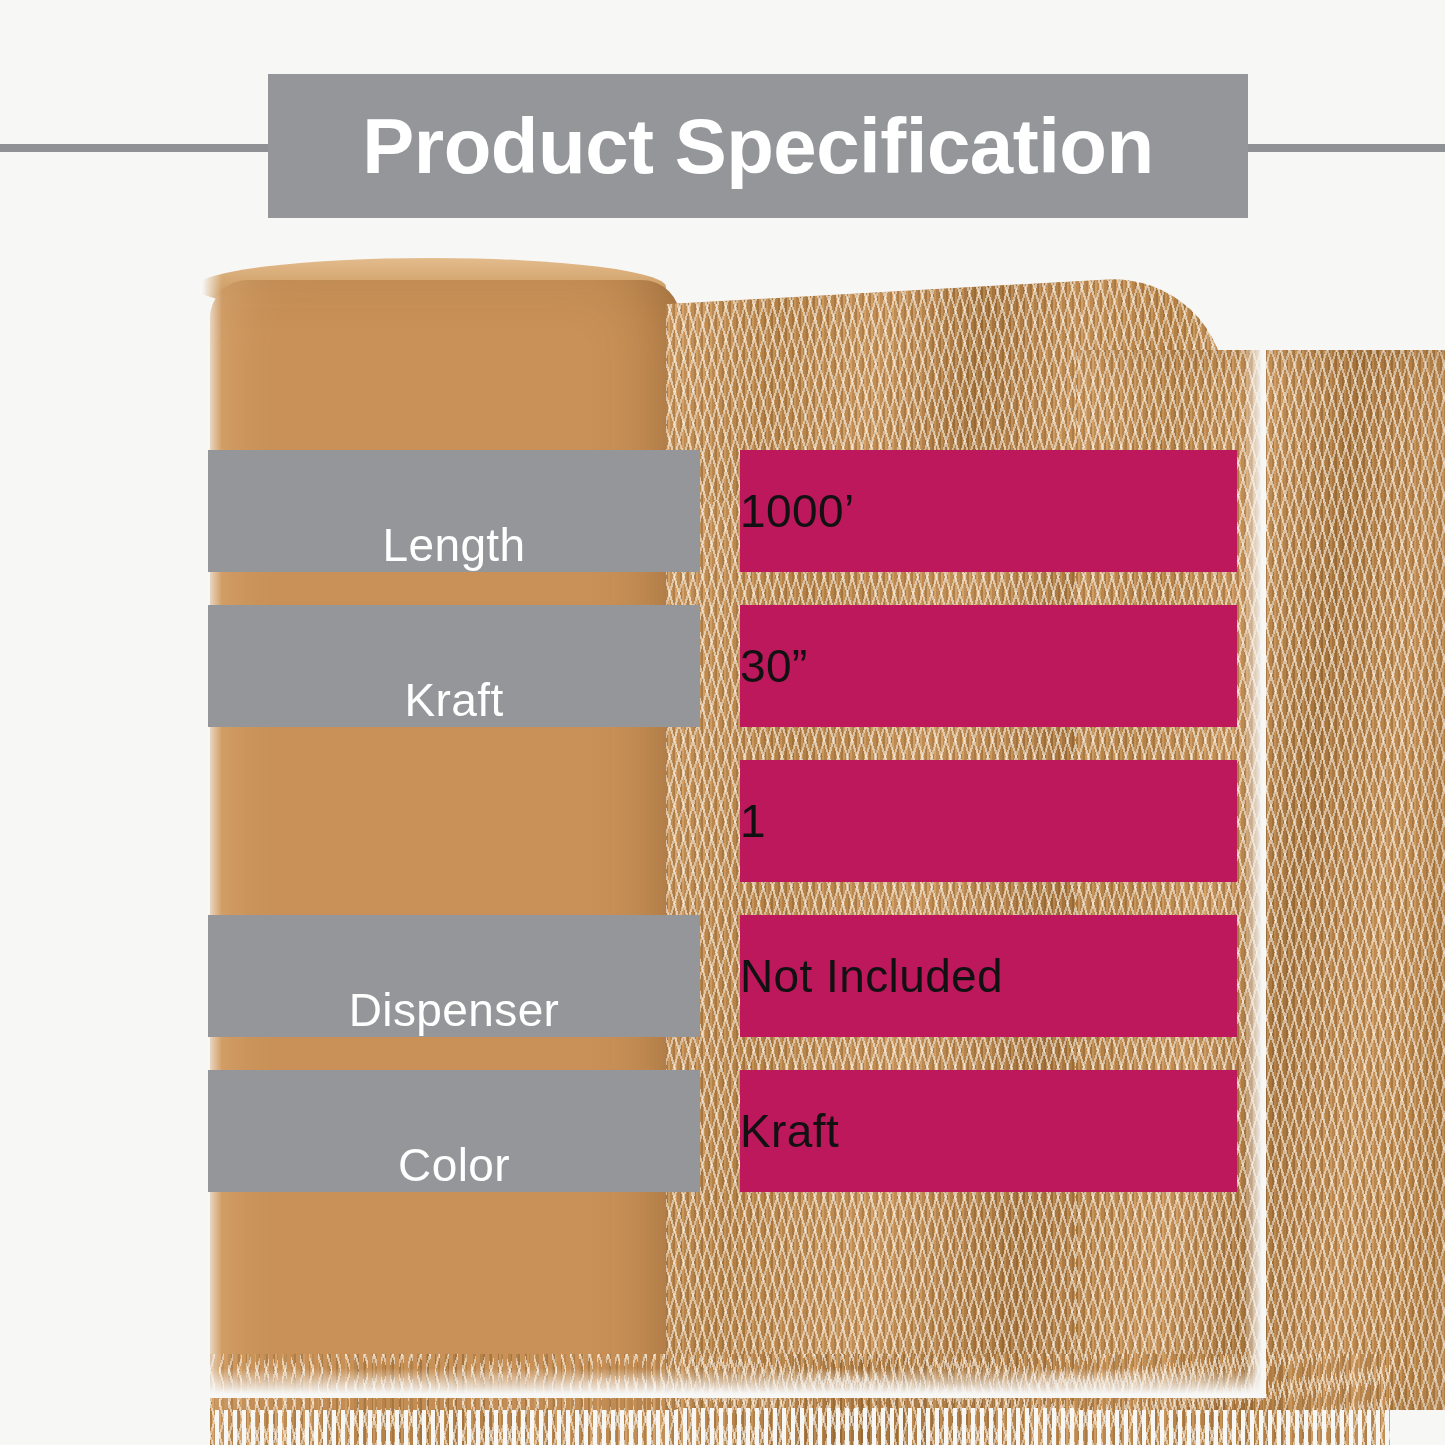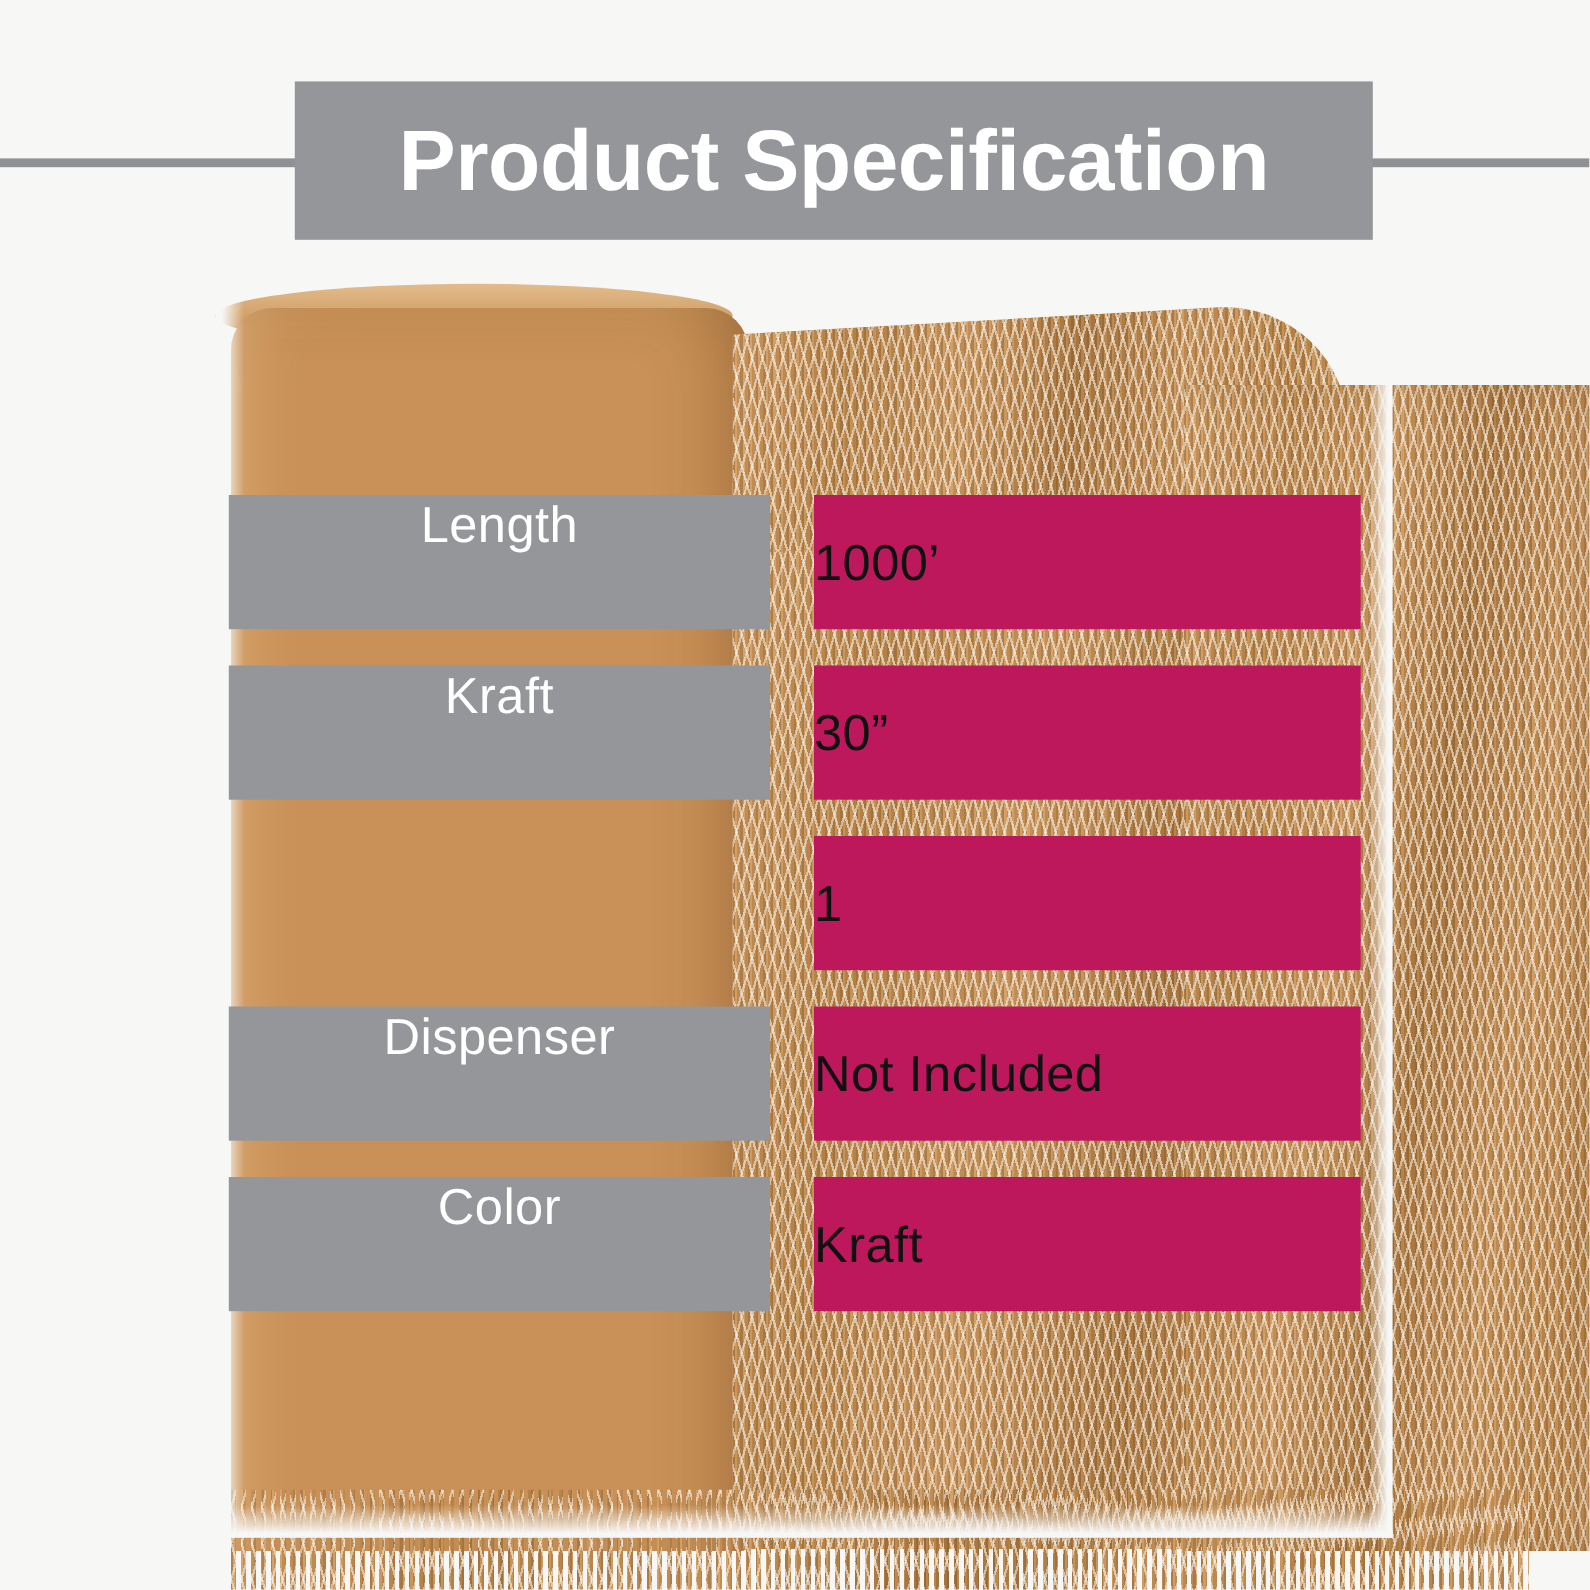--- a/index.html
+++ b/index.html
@@ -130,21 +130,21 @@
   
   #spec-table{
     position:absolute;left:208px;top:450px;width:1030px;
   }
   .spec-row{
     position:relative;height:122px;margin-bottom:33px;
   }
   .spec-label{
     position:absolute;left:0;top:0;width:492px;height:122px;
     background:#949699;
-    display:flex;align-items:flex-start;justify-content:center;
+    display:flex;align-items:flex-end;justify-content:center;
   }
   .spec-label span{
     color:#ffffff;font-size:46px;font-weight:300;letter-spacing:0.4px;
   }
   .spec-value{
     position:absolute;left:532px;top:0;width:497px;height:122px;
     background:#be185d;
     display:flex;align-items:center;
   }
   .spec-value span{

